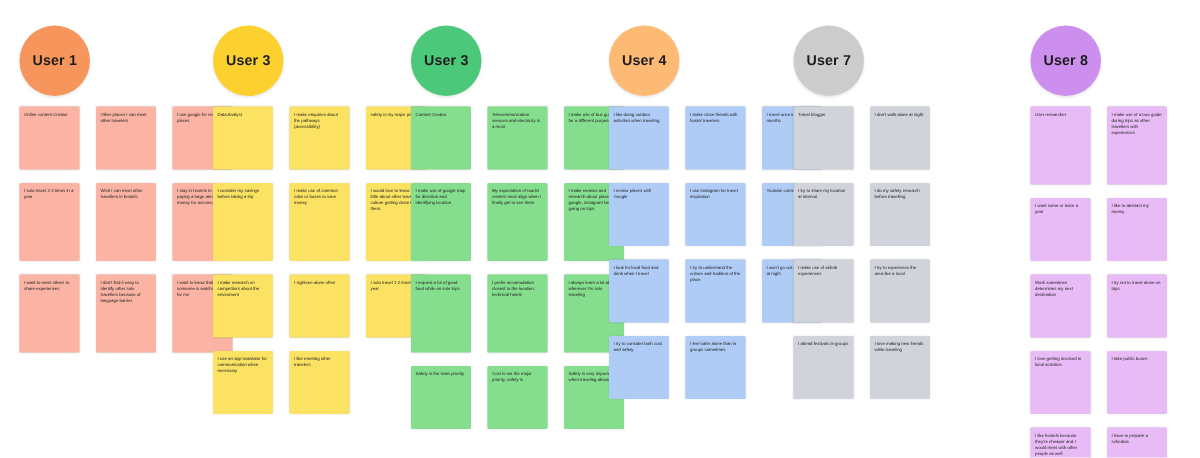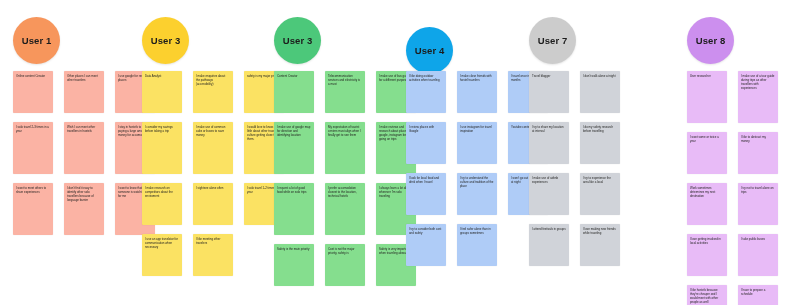--- a/index.html
+++ b/index.html
@@ -180,21 +180,21 @@
         </div>
         <div class="note" style="background: rgb(133, 222, 142);">
           <span class="note-text">Cost is not the major priority, safety is</span>
         </div>
         <div class="note" style="background: rgb(133, 222, 142);">
           <span class="note-text">Safety is very important when traveling abroad</span>
         </div>
       </div>
     </div>
     <div class="persona-group">
-      <div class="persona-circle" style="left: 406px; top: 27px; width: 47px; height: 47px; background: #0ea5e9;">
+      <div class="persona-circle" style="left: 406px; top: 17px; width: 47px; height: 47px; background: #fdba74;">
         <span class="persona-label">User 4</span>
       </div>
       <div class="notes-grid" style="left: 406px; top: 71px; grid-template-columns: repeat(3, 40px);">
         <div class="note" style="background: rgb(175, 204, 247);">
           <span class="note-text">I like doing outdoor activities when traveling</span>
         </div>
         <div class="note" style="background: rgb(175, 204, 247);">
           <span class="note-text">I make close friends with hostel travelers</span>
         </div>
         <div class="note" style="background: rgb(175, 204, 247);">

